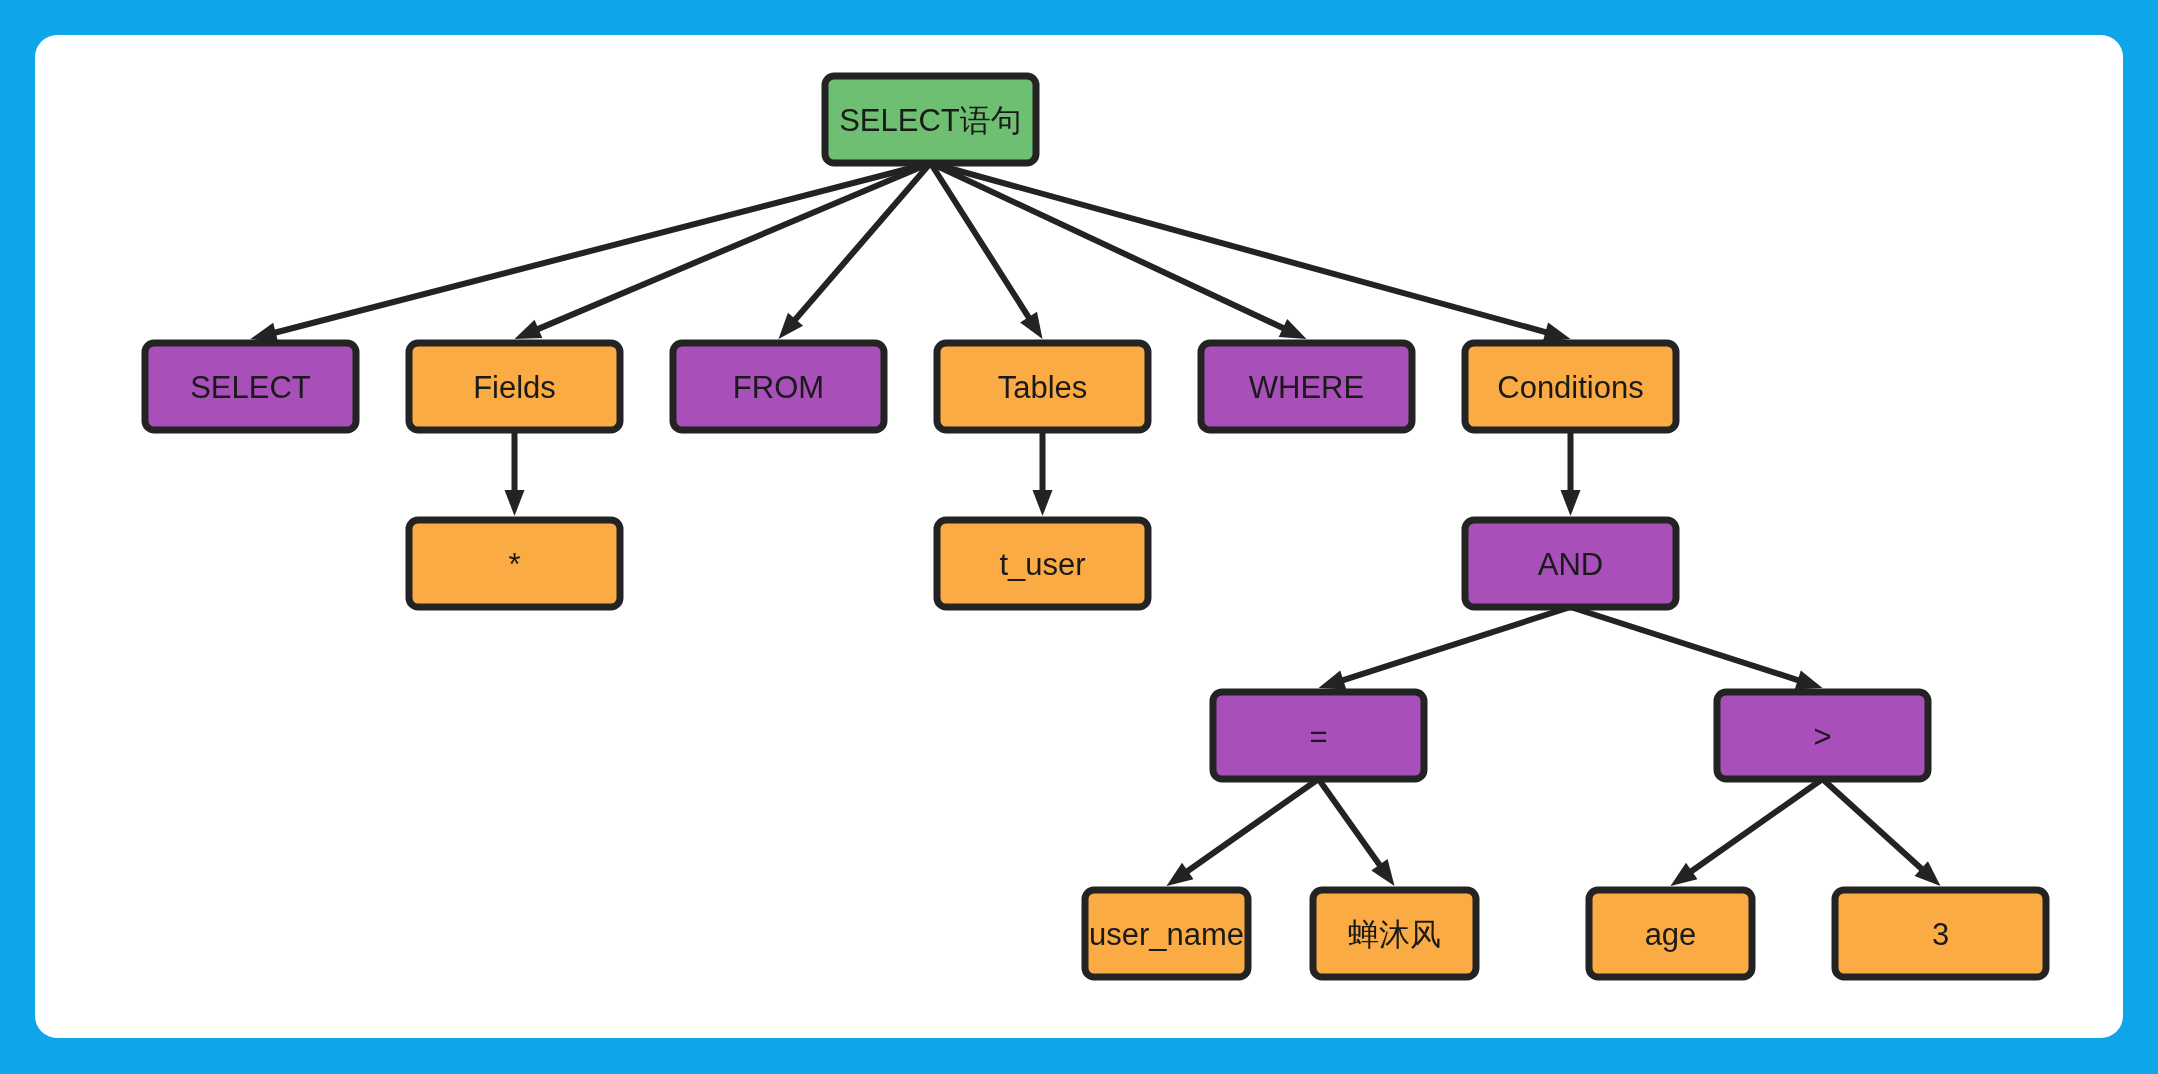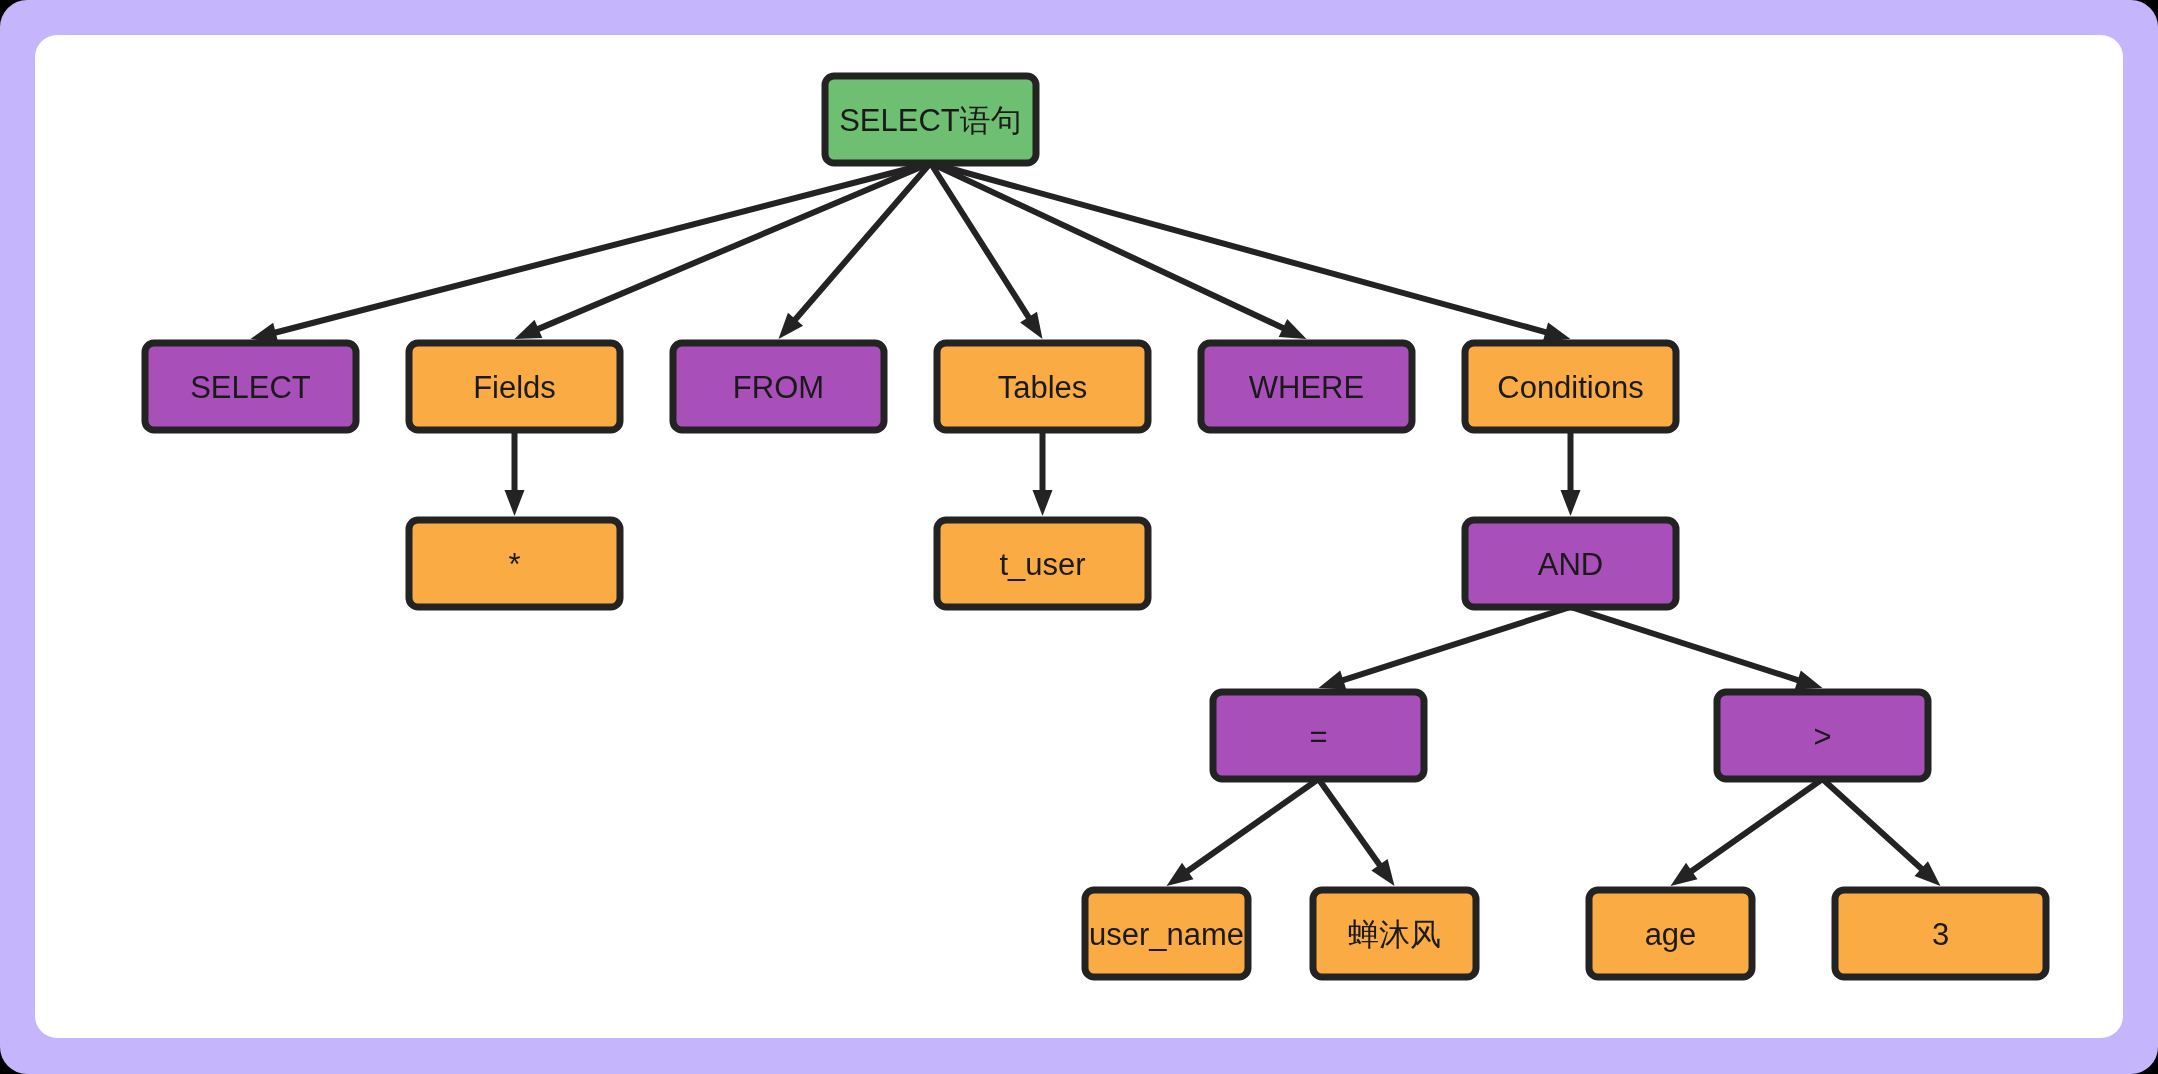--- a/index.html
+++ b/index.html
@@ -11,22 +11,21 @@
   body {
     width: 2158px;
     height: 1074px;
     font-family: "Liberation Sans", "DejaVu Sans", sans-serif;
     overflow: hidden;
   }
   #page {
     position: relative;
     width: 2158px;
     height: 1074px;
-    background: #c4b5fd;
-    border-radius: 27px;
+    background: #0ea5e9;
   }
   #canvas {
     position: absolute;
     left: 35px;
     top: 35px;
     width: 2088px;
     height: 1003px;
     background: #ffffff;
     border-radius: 22px;
     overflow: hidden;

